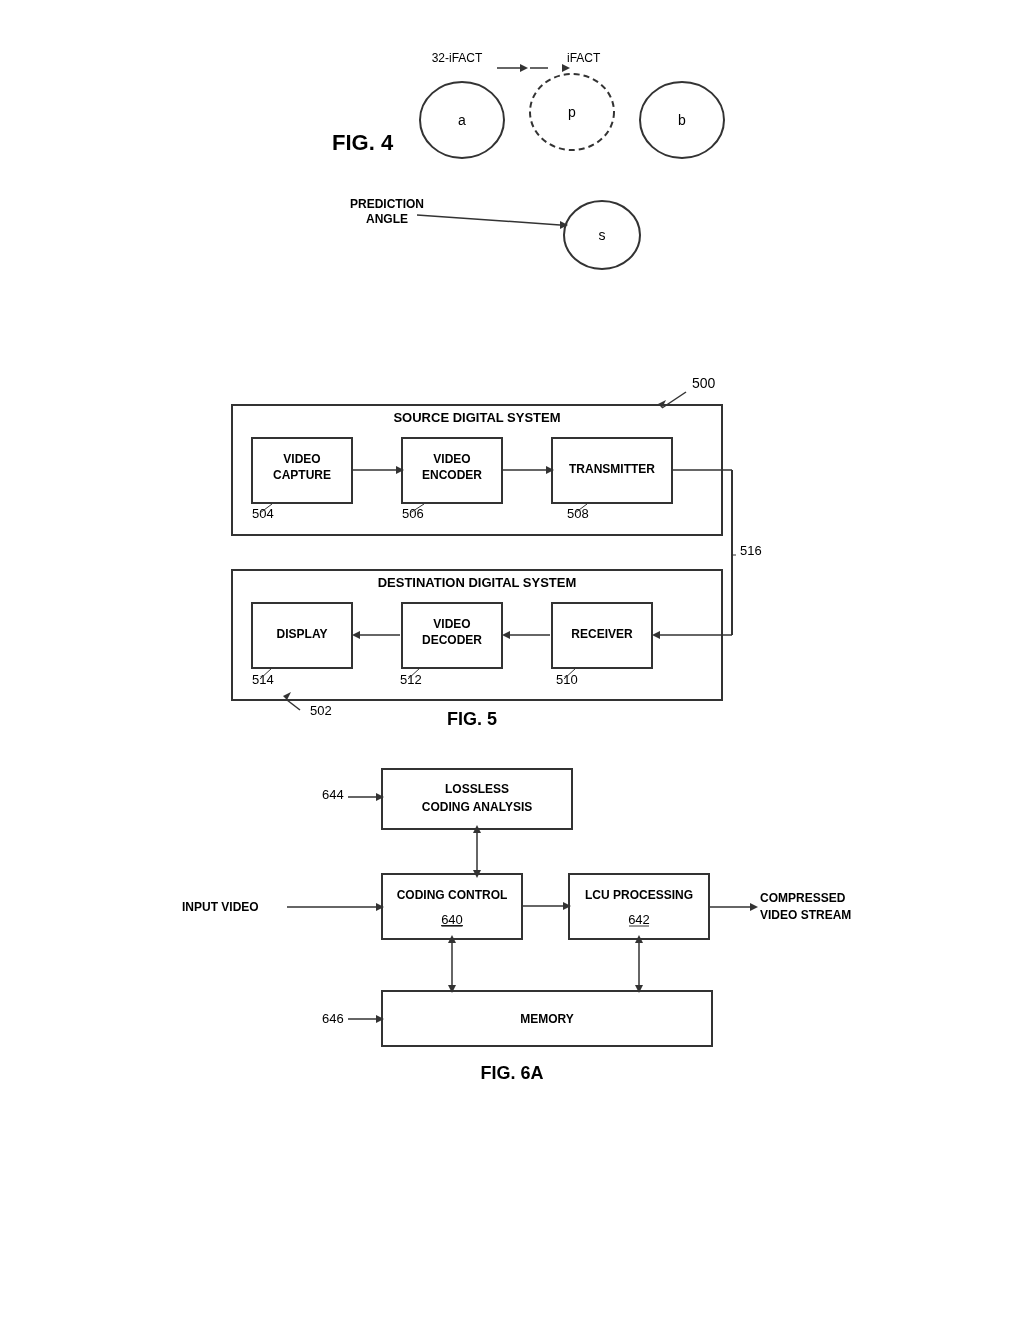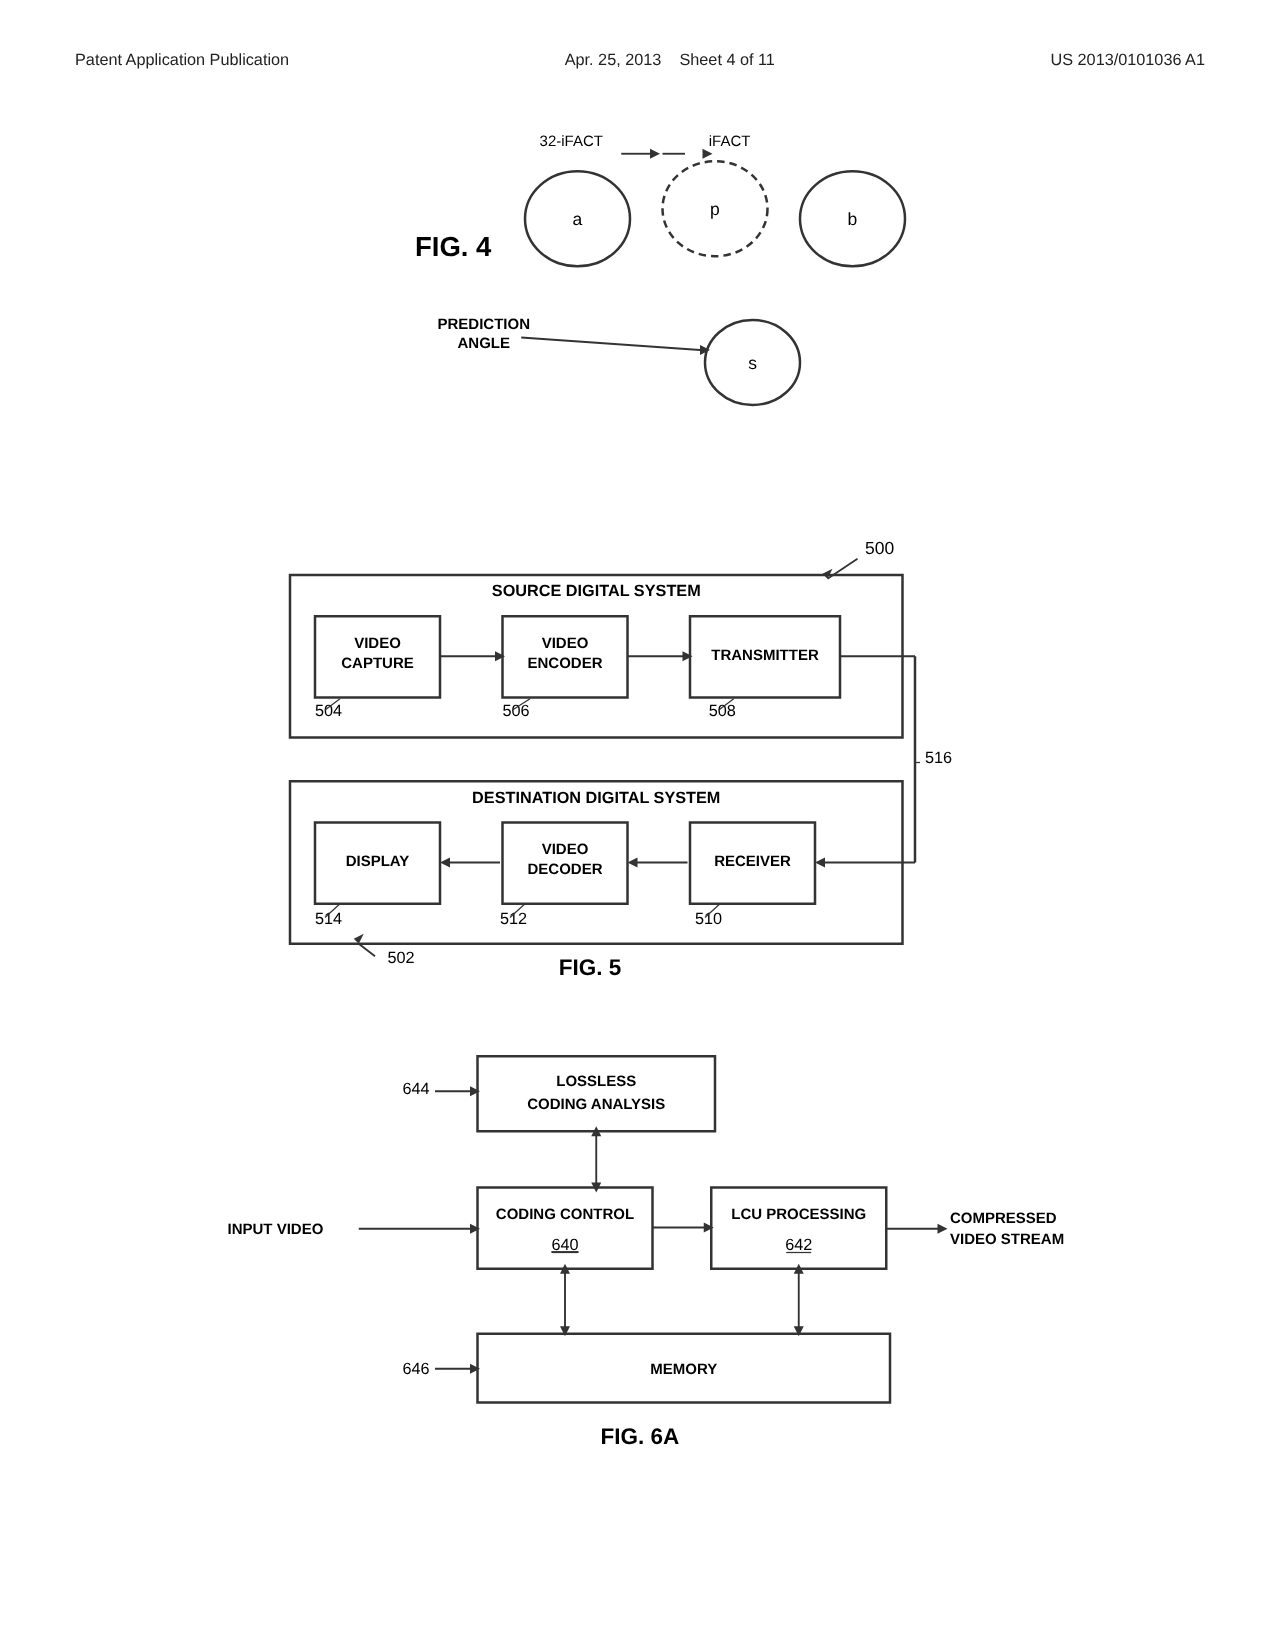--- a/index.html
+++ b/index.html
@@ -38,54 +38,41 @@
       display: flex;
       justify-content: center;
       margin-bottom: 50px;
       position: relative;
     }
 
     
     .fig5-container {
       display: flex;
       justify-content: center;
-      margin-bottom: 50px;
+      margin-bottom: 29px;
       position: relative;
     }
 
     
     .fig6-container {
       display: flex;
       justify-content: center;
       position: relative;
     }
 
     
     svg {
       overflow: visible;
     }
   </style>
 </head>
 <body>
 
 <div class="page">
 
-  <div class="header">
-    <div class="header-left">
-      <span>Patent Application Publication</span>
-    </div>
-    <div class="header-center">
-      <span>Apr. 25, 2013</span>
-      &nbsp;&nbsp;
-      <span>Sheet 4 of 11</span>
-    </div>
-    <div class="header-right">
-      <span>US 2013/0101036 A1</span>
-    </div>
-  </div>
 
   <div class="fig4-container">
     <svg width="480" height="280">
 
       <text x="60" y="110" font-size="22" font-weight="bold" font-family="Arial">FIG. 4</text>
 
       <ellipse cx="190" cy="80" rx="42" ry="38" fill="none" stroke="#333" stroke-width="2"></ellipse>
       <text x="190" y="85" text-anchor="middle" font-size="14" font-family="Arial">a</text>
 
       <ellipse cx="300" cy="72" rx="42" ry="38" fill="none" stroke="#333" stroke-width="2" stroke-dasharray="6,4"></ellipse>

